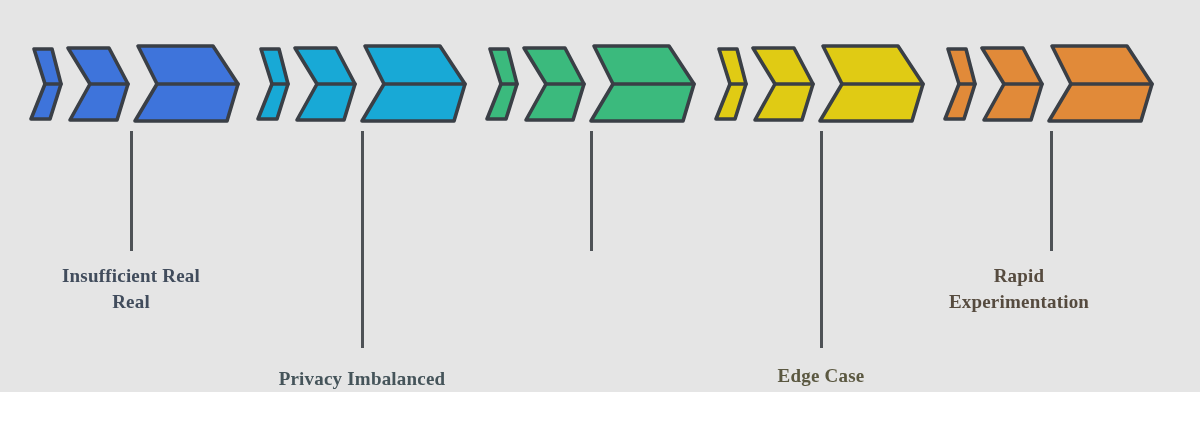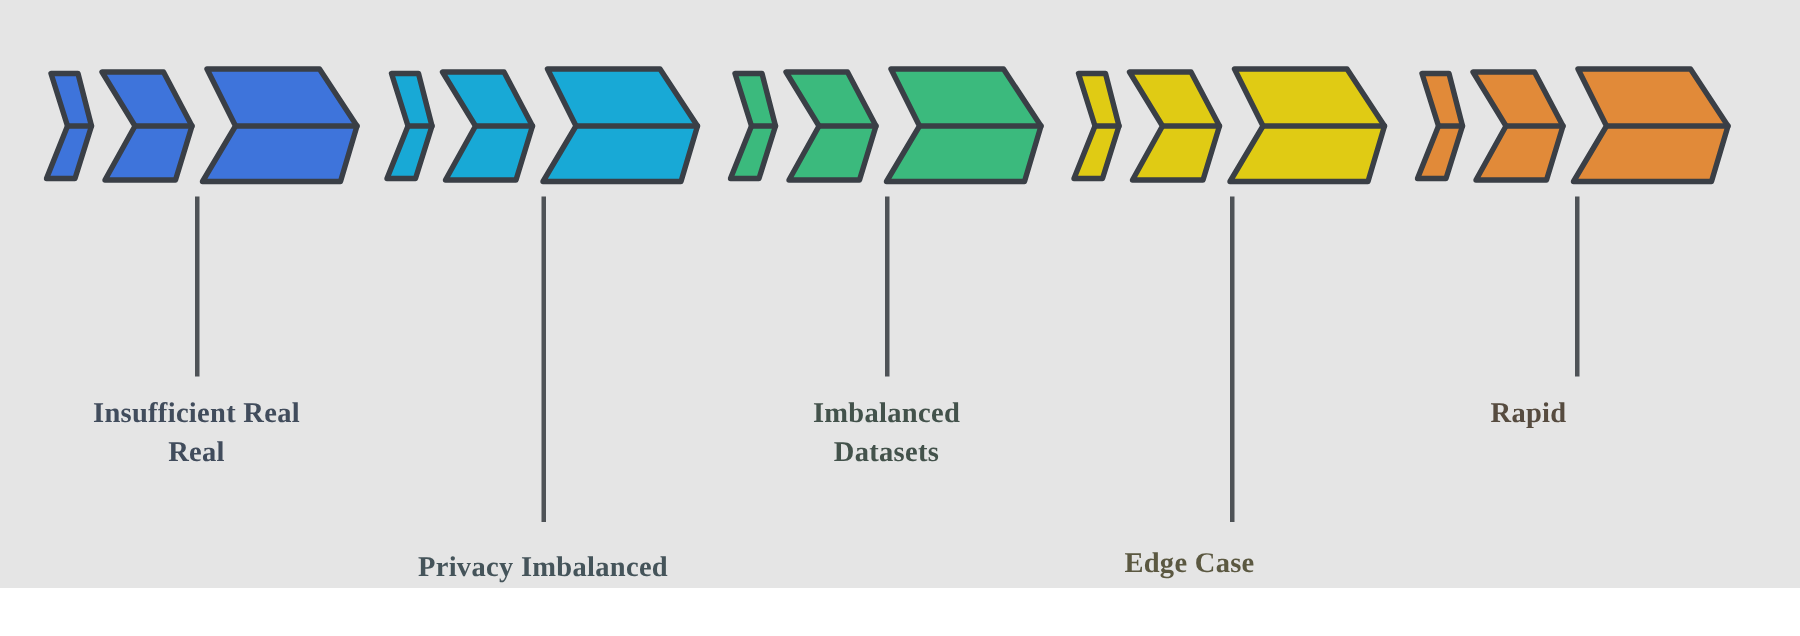--- a/index.html
+++ b/index.html
@@ -50,21 +50,21 @@
     width: 240px;
     text-align: center;
     font-size: 19px;
     font-weight: bold;
     line-height: 26px;
     letter-spacing: 0.2px;
   }
   .l1 { left: 11px;  top: 263px; }
   .l2 { left: 242px; top: 366px; }
   .l3 { left: 471px; top: 263px; }
-  .l4 { left: 673px; top: 363px; }
+  .l4 { left: 701px; top: 363px; }
   .l5 { left: 899px; top: 263px; }
 </style>
 </head>
 <body style="background: rgb(255, 255, 255);">
 
 <div class="canvas">
 
   <svg class="group-svg g1" viewBox="0 0 212 81">
     <g class="chev" style="fill: rgb(62, 116, 219);">
       <polygon points="5,6 23,6 32,41 21,76 2,76 16,41"></polygon>
@@ -101,24 +101,20 @@
     <g class="chev" style="fill: rgb(59, 186, 125);">
       <polygon points="5,6 23,6 32,41 21,76 2,76 16,41"></polygon>
       <line class="fold" x1="16" y1="41" x2="32" y2="41"></line>
       <polygon points="39,5 80,5 99,41 88,77 41,77 61,41"></polygon>
       <line class="fold" x1="61" y1="41" x2="99" y2="41"></line>
       <polygon points="109,3 184,3 209,41 198,78 106,78 128,41"></polygon>
       <line class="fold" x1="128" y1="41" x2="209" y2="41"></line>
     </g>
   </svg>
   <div class="connector short c3"></div>
-  <div class="step-label l3" style="color: rgb(67, 82, 75);">
-    <div>Imbalanced</div>
-    <div>Datasets</div>
-  </div>
 
   <svg class="group-svg g4" viewBox="0 0 212 81">
     <g class="chev" style="fill: rgb(224, 203, 20);">
       <polygon points="5,6 23,6 32,41 21,76 2,76 16,41"></polygon>
       <line class="fold" x1="16" y1="41" x2="32" y2="41"></line>
       <polygon points="39,5 80,5 99,41 88,77 41,77 61,41"></polygon>
       <line class="fold" x1="61" y1="41" x2="99" y2="41"></line>
       <polygon points="109,3 184,3 209,41 198,78 106,78 128,41"></polygon>
       <line class="fold" x1="128" y1="41" x2="209" y2="41"></line>
     </g>
@@ -134,15 +130,16 @@
       <line class="fold" x1="16" y1="41" x2="32" y2="41"></line>
       <polygon points="39,5 80,5 99,41 88,77 41,77 61,41"></polygon>
       <line class="fold" x1="61" y1="41" x2="99" y2="41"></line>
       <polygon points="109,3 184,3 209,41 198,78 106,78 128,41"></polygon>
       <line class="fold" x1="128" y1="41" x2="209" y2="41"></line>
     </g>
   </svg>
   <div class="connector short c5"></div>
   <div class="step-label l5" style="color: rgb(86, 75, 63);">
     <div>Rapid</div>
+    <div>Experimentation</div>
   </div>
 
 </div>
 
 </body></html>

